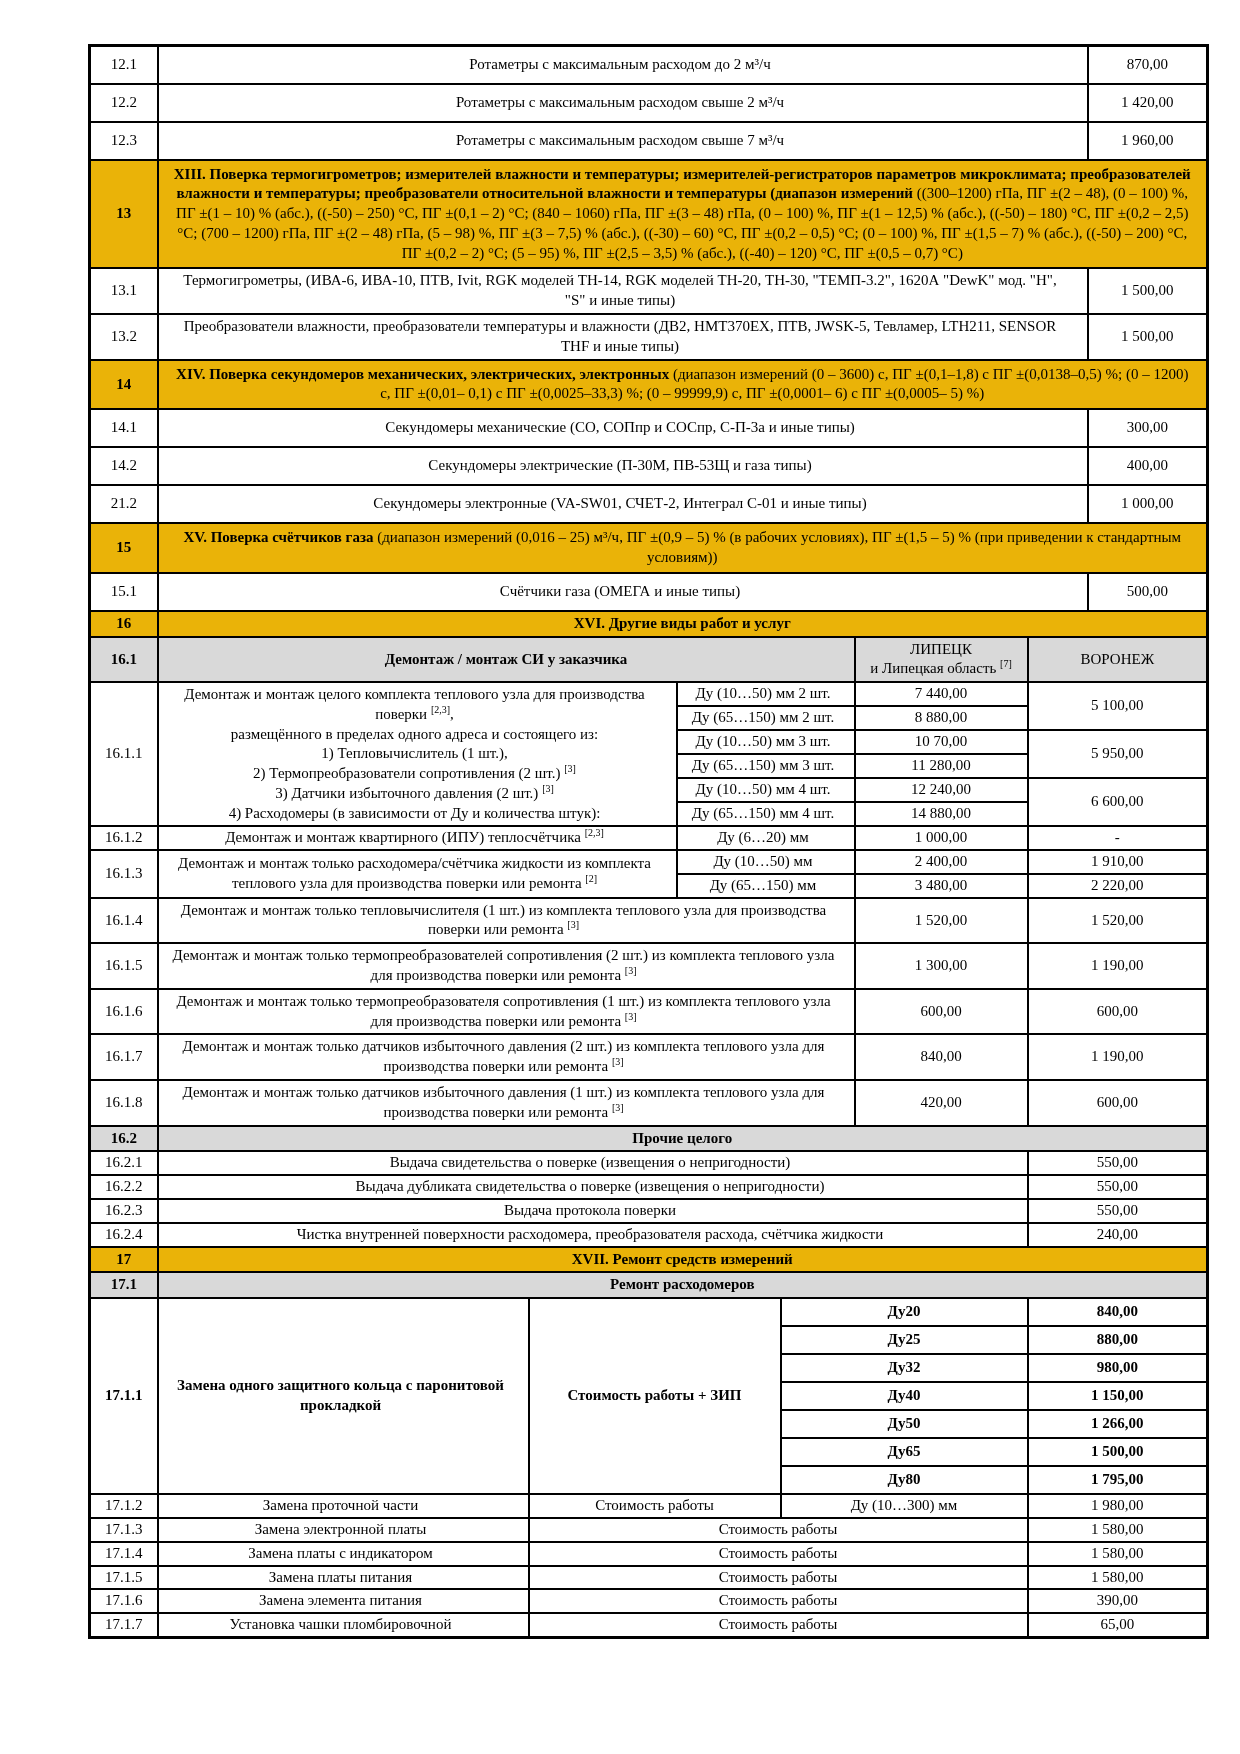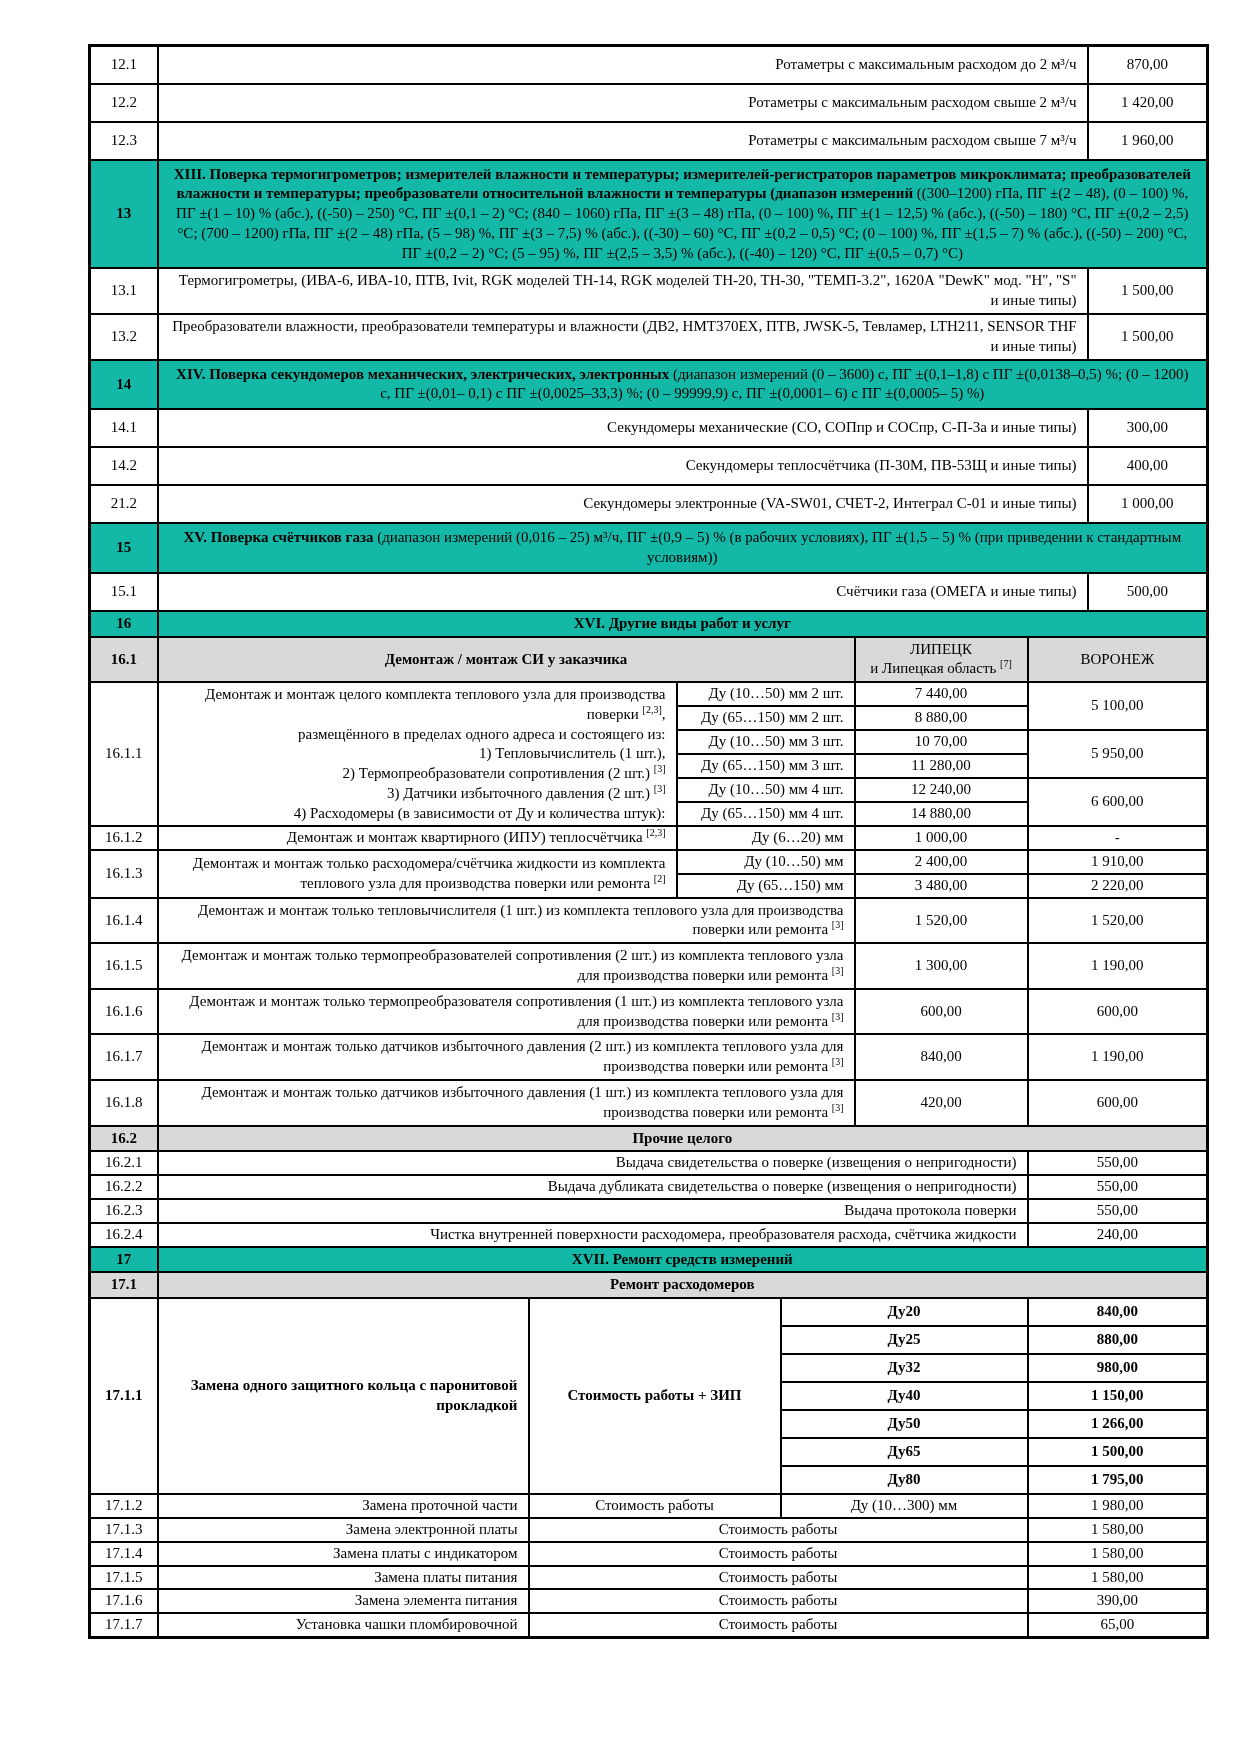--- a/index.html
+++ b/index.html
@@ -19,22 +19,22 @@
   }
   td {
     border: 2px solid #000;
     padding: 2px 8px;
     font-size: 15px;
     line-height: 1.32;
     vertical-align: middle;
     text-align: center;
     overflow: hidden;
   }
-  td.d { text-align: right; padding-left: 13px; padding-right: 10px; }
-  tr.sec td { background: #14b8a6; }
+  td.d { text-align: center; padding-left: 13px; padding-right: 18px; }
+  tr.sec td { background: #eab308; }
   tr.sub td { background: #d9d9d9; }
   .b { font-weight: bold; }
   sup { font-size: 10px; line-height: 0; }
   .sechead { text-align: center; padding: 4px 14px; }
   
   tr.rA td { height: 38px; }
   tr.rB td { height: 44px; }
   tr.rS td { height: 24px; padding-top: 1px; padding-bottom: 1px; }
   tr.rC td { height: 20px; padding-top: 1px; padding-bottom: 1px; }
   tr.rD td { padding-top: 2px; padding-bottom: 2px; }
@@ -95,21 +95,21 @@
     <td class="b">14</td>
     <td class="sechead" colspan="7"><span class="b">XIV. Поверка секундомеров механических, электрических, электронных</span><span> (диапазон измерений (0 – 3600) с, ПГ ±(0,1–1,8) с ПГ ±(0,0138–0,5) %; (0 – 1200) с, ПГ ±(0,01– 0,1) с ПГ ±(0,0025–33,3) %; (0 – 99999,9) с, ПГ ±(0,0001– 6) с ПГ ±(0,0005– 5) %)</span></td>
   </tr>
   <tr class="rA">
     <td>14.1</td>
     <td class="d" colspan="6">Секундомеры механические (СО, СОПпр и СОСпр, С-П-3а и иные типы)</td>
     <td>300,00</td>
   </tr>
   <tr class="rA">
     <td>14.2</td>
-    <td class="d" colspan="6">Секундомеры теплосчётчика (П-30М, ПВ-53Щ и иные типы)</td>
+    <td class="d" colspan="6">Секундомеры электрические (П-30М, ПВ-53Щ и газа типы)</td>
     <td>400,00</td>
   </tr>
   <tr class="rA">
     <td>21.2</td>
     <td class="d" colspan="6">Секундомеры электронные (VA-SW01, СЧЕТ-2, Интеграл С-01 и иные типы)</td>
     <td>1 000,00</td>
   </tr>
 
   <tr class="sec">
     <td class="b">15</td>

